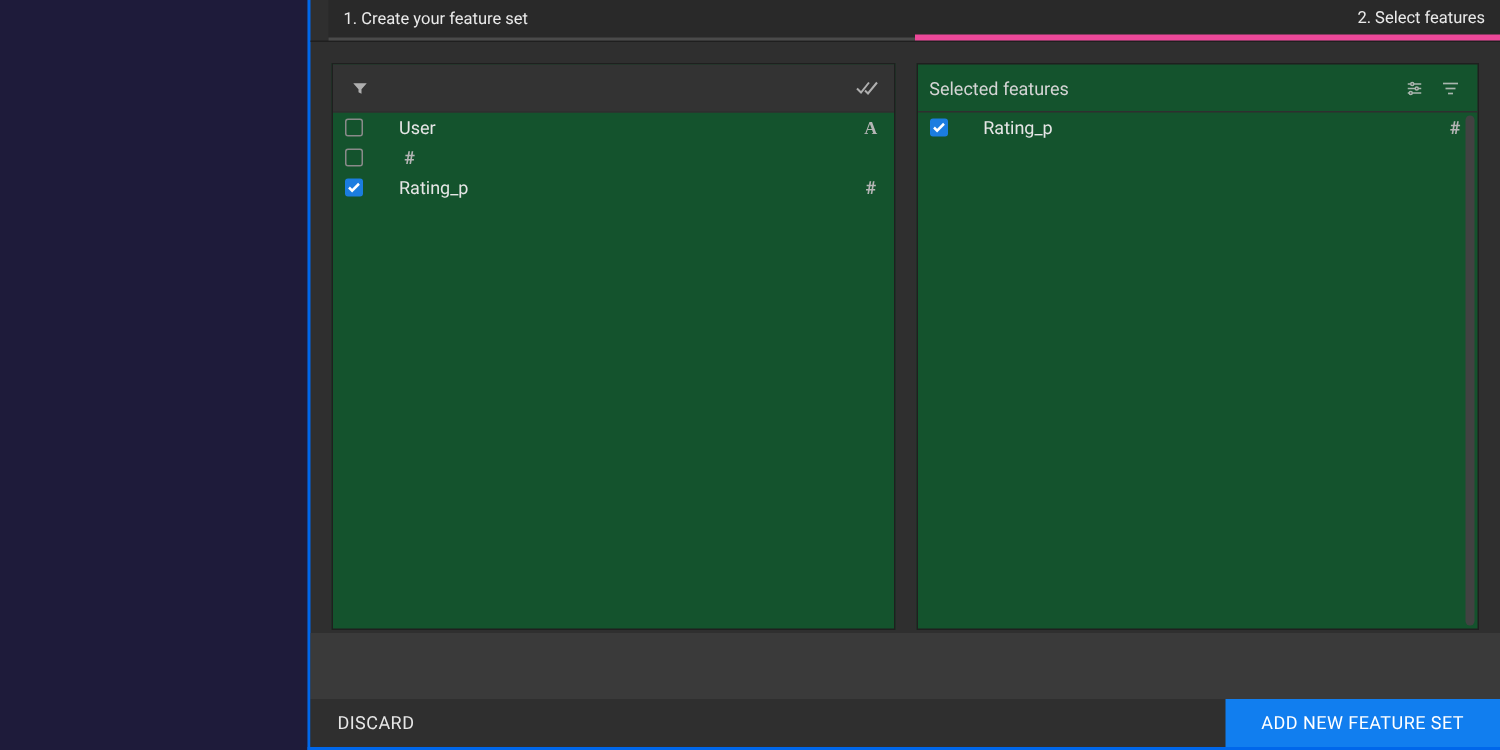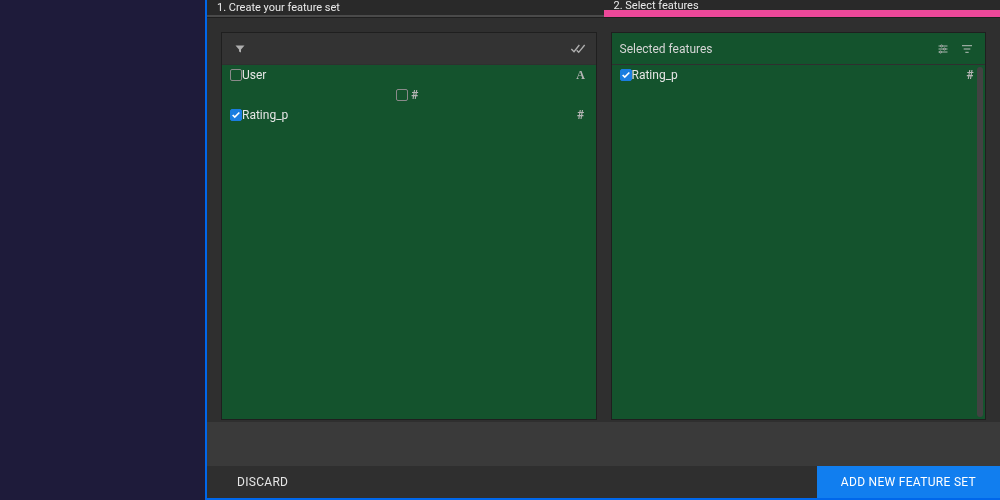--- a/index.html
+++ b/index.html
@@ -19,35 +19,37 @@
       right: 0;
       bottom: 0;
       background: #2f2f2f;
       border-left: 2px solid #0067eb;
       border-bottom: 2px solid #0067eb;
       display: flex;
       flex-direction: column;
     }
     .steps {
       display: flex;
-      height: 18px;
+      height: 28px;
       border-bottom: 1px solid #1f1f1f;
+      padding-left: 12px;
     }
     .step {
       flex: 1;
       display: flex;
       align-items: center;
       padding: 0 10px;
       font-size: 11px;
       color: #eaeaea;
       background: #292929;
       border-bottom: 2px solid #4a4a4a;
     }
     .step.active {
-      border-bottom: 7px solid #ec4899;
+      border-bottom: 4px solid #ec4899;
+      justify-content: flex-end;
     }
     .content {
       flex: 1;
       display: flex;
       gap: 14px;
       padding: 14px 14px 2px 14px;
       min-height: 0;
     }
     .panel {
       flex: 1;
@@ -68,22 +70,21 @@
     .panel-header.dark { background: #333; }
     .hdr-title { flex: 1; font-size: 12px; }
     .hdr-icon { width: 20px; display: flex; align-items: center; justify-content: center; opacity: 0.8; }
     .hdr-icon + .hdr-icon { margin-left: 4px; }
     .list { flex: 1; overflow: auto; }
     .row {
       height: 20px;
       display: flex;
       align-items: center;
       padding: 0 8px;
-      gap: 0;
-      justify-content: center;
+      gap: 24px;
     }
     .chk {
       width: 12px;
       height: 12px;
       border: 1px solid #8a8a8a;
       border-radius: 2px;
       display: flex;
       align-items: center;
       justify-content: center;
       flex-shrink: 0;
@@ -104,21 +105,20 @@
     
     .bottom-spacer {
       height: 44px;
       background: #3a3a3a;
     }
     .footer {
       height: 32px;
       background: #2f2f2f;
       display: flex;
       align-items: stretch;
-      padding-left: 12px;
     }
     .footer-btn {
       display: flex;
       align-items: center;
       padding: 0 18px;
       font-size: 12px;
       color: #e6e6e6;
       letter-spacing: 0.3px;
     }
     .footer-spacer { flex: 1; }

